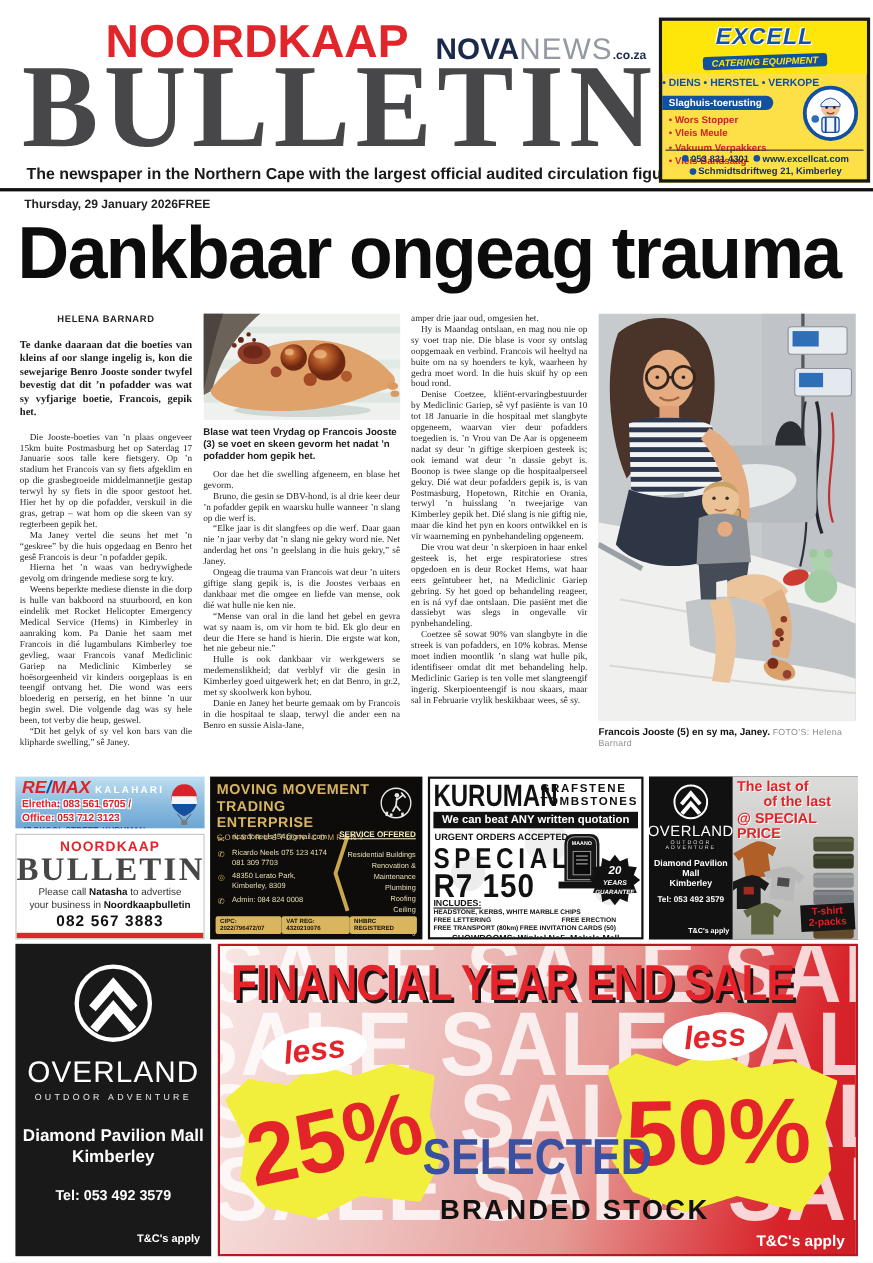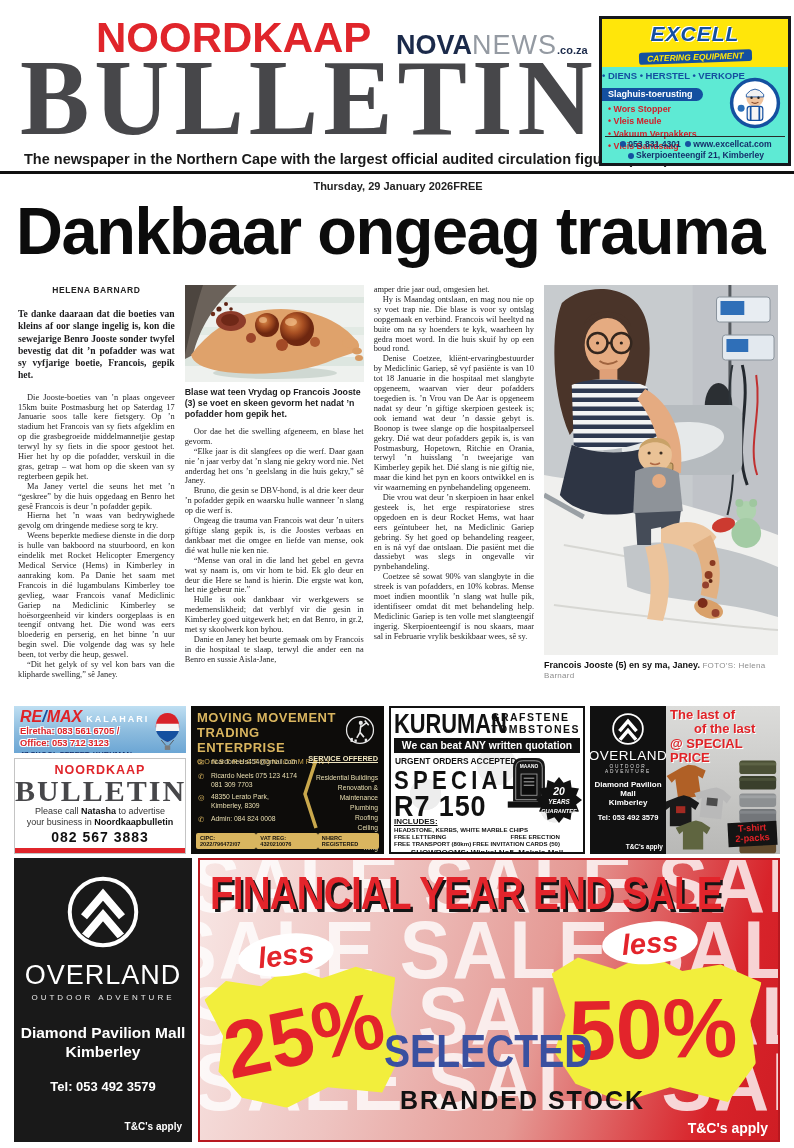--- a/index.html
+++ b/index.html
@@ -9,26 +9,26 @@
   .masthead{position:absolute;top:0;left:0;width:794px;height:173px;}
   .kicker{position:absolute;left:96px;top:14px;font-size:42px;font-weight:900;color:#e0252b;letter-spacing:0;}
   .nova{position:absolute;left:396px;top:30px;font-size:27px;white-space:nowrap;}
   .nova .n1{font-weight:900;color:#1b2a4a;}
   .nova .n2{font-weight:400;color:#949aa2;letter-spacing:1px;}
   .nova .n3{font-weight:700;color:#1b2a4a;font-size:11px;}
   .mast-title{position:absolute;left:20px;top:40px;font-family:"Liberation Serif",serif;font-weight:700;
         font-size:104px;line-height:1.05;color:#47474a;letter-spacing:5px;transform:scaleY(1.04);transform-origin:top left;white-space:nowrap;}
   .tagline{position:absolute;left:24px;top:151px;font-size:14.5px;font-weight:600;color:#1a1a1a;}
   .rule{position:absolute;top:171px;left:0;right:0;height:3px;background:#101010;}
-  .daterow{position:absolute;top:180px;left:22px;right:20px;display:flex;justify-content:center;
+  .daterow{position:absolute;top:180px;left:22px;right:20px;display:flex;justify-content:flex-start;
         font-size:11px;font-weight:600;color:#222;}
   .headline{position:absolute;top:192px;left:16px;margin:0;font-size:67px;font-weight:900;letter-spacing:-1.5px;
         color:#0c0c0c;white-space:nowrap;transform:scaleX(.97);transform-origin:left;}
   
-  .excell{position:absolute;right:3px;top:16px;width:192px;height:150px;border:3px solid #15181c;background:#5eead4;box-sizing:border-box;}
+  .excell{position:absolute;right:3px;top:16px;width:192px;height:150px;border:3px solid #15181c;background:#fde047;box-sizing:border-box;}
   .ex-top{height:45px;background:#ffe60a;text-align:center;padding-top:3px;}
   .ex-brand{font-size:21px;font-weight:900;font-style:italic;color:#1450a0;letter-spacing:1px;
         text-shadow:1px 1px 0 #fff,-1px -1px 0 #fff;}
   .ex-ribbon{display:inline-block;background:#1450a0;color:#ffe60a;font-size:8.5px;font-weight:900;font-style:italic;
         padding:1px 8px;border-radius:3px;transform:rotate(-2deg);margin-top:-2px;}
   .ex-services{font-size:9.5px;font-weight:900;color:#1450a0;text-align:left;margin:3px 0 2px;}
   .ex-badge{display:inline-block;background:#1450a0;color:#fff;font-size:9px;font-weight:800;padding:1px 10px 2px 6px;
         border-radius:0 9px 9px 0;}
   .ex-items{margin:2px 0 0 6px;width:96px;}
   .ex-item{font-size:8.8px;font-weight:800;color:#d1202a;line-height:1.4;}
@@ -191,21 +191,21 @@
         <circle cx="34" cy="24" r="1.4" fill="#222"></circle>
       <path d="M26,29 Q30,32 34,29" stroke="#8a4a2a" stroke-width="1.4" fill="none"></path>
       <rect x="21" y="34" width="18" height="16" rx="3" fill="#f5f5f5" stroke="#1450a0" stroke-width="1.4"></rect>
       <line x1="25" y1="34" x2="25" y2="50" stroke="#1450a0" stroke-width="2"></line>
       <line x1="35" y1="34" x2="35" y2="50" stroke="#1450a0" stroke-width="2"></line>
       <circle cx="14" cy="36" r="4" fill="#2a6fb8"></circle>
     </svg>
     <div class="ex-foot">
       <div><span class="bluedot"></span><span>053 831 4301</span>
         <span class="bluedot"></span><span>www.excellcat.com</span></div>
-      <div><span class="bluedot"></span><span>Skerpioenteengif 21, Kimberley</span></div>
+      <div><span class="bluedot"></span><span>Schmidtsdriftweg 21, Kimberley</span></div>
     </div>
   </div>
 
   <div class="rule"></div>
 
   <div class="daterow">
     <span>Thursday, 29 January 2026</span>
     <span>FREE</span>
   </div>
   <h1 class="headline">Dankbaar ongeag trauma</h1>
@@ -251,22 +251,22 @@
         <circle cx="82" cy="40" r="12" fill="url(#blg)"></circle>
         <ellipse cx="78" cy="35" rx="4" ry="3" fill="#f0bd8a" opacity=".7"></ellipse>
         <circle cx="112" cy="44" r="17" fill="url(#blg)"></circle>
         <ellipse cx="106" cy="37" rx="6" ry="4" fill="#f3c08b" opacity=".7"></ellipse>
         <circle cx="97" cy="60" r="6" fill="#a34a26"></circle>
         <circle cx="66" cy="53" r="5" fill="#9c452a"></circle>
         <circle cx="130" cy="57" r="5" fill="#b05a30"></circle>
       </svg>
       <div class="photocap1">Blase wat teen Vrydag op Francois Jooste (3) se voet en skeen gevorm het nadat ’n pofadder hom gepik het.</div>
       <p class="bp">Oor dae het die swelling afgeneem, en blase het gevorm.</p>
+      <p class="bp">Bruno, die gesin se DBV-hond, is al drie keer deur ’n pofadder gepik en waarsku hulle wanneer ’n slang op die werf is.</p>
       <p class="bp">“Elke jaar is dit slangfees op die werf. Daar gaan nie ’n jaar verby dat ’n slang nie gekry word nie. Net anderdag het ons ’n geelslang in die huis gekry,” sê Janey.</p>
-      <p class="bp">Bruno, die gesin se DBV-hond, is al drie keer deur ’n pofadder gepik en waarsku hulle wanneer ’n slang op die werf is.</p>
       <p class="bp">Ongeag die trauma van Francois wat deur ’n uiters giftige slang gepik is, is die Joostes verbaas en dankbaar met die omgee en liefde van mense, ook dié wat hulle nie ken nie.</p>
       <p class="bp">“Mense van oral in die land het gebel en gevra wat sy naam is, om vir hom te bid. Ek glo deur en deur die Here se hand is hierin. Die ergste wat kon, het nie gebeur nie.”</p>
       <p class="bp">Hulle is ook dankbaar vir werkgewers se medemenslikheid; dat verblyf vir die gesin in Kimberley goed uitgewerk het; en dat Benro, in gr.2, met sy skoolwerk kon byhou.</p>
       <p class="bp">Danie en Janey het beurte gemaak om by Francois in die hospitaal te slaap, terwyl die ander een na Benro en sussie Aisla-Jane,</p>
     </div>
 
     <div class="col col3">
       <p class="bp noind">amper drie jaar oud, omgesien het.</p>
       <p class="bp">Hy is Maandag ontslaan, en mag nou nie op sy voet trap nie. Die blase is voor sy ontslag oopgemaak en verbind. Francois wil heeltyd na buite om na sy hoenders te kyk, waarheen hy gedra moet word. In die huis skuif hy op een boud rond.</p>
       <p class="bp">Denise Coetzee, kliënt-ervaringbestuurder by Mediclinic Gariep, sê vyf pasiënte is van 10 tot 18 Januarie in die hospitaal met slangbyte opgeneem, waarvan vier deur pofadders toegedien is. ’n Vrou van De Aar is opgeneem nadat sy deur ’n giftige skerpioen gesteek is; ook iemand wat deur ’n dassie gebyt is. Boonop is twee slange op die hospitaalperseel gekry. Dié wat deur pofadders gepik is, is van Postmasburg, Hopetown, Ritchie en Orania, terwyl ’n huisslang ’n tweejarige van Kimberley gepik het. Dié slang is nie giftig nie, maar die kind het pyn en koors ontwikkel en is vir waarneming en pynbehandeling opgeneem.</p>

